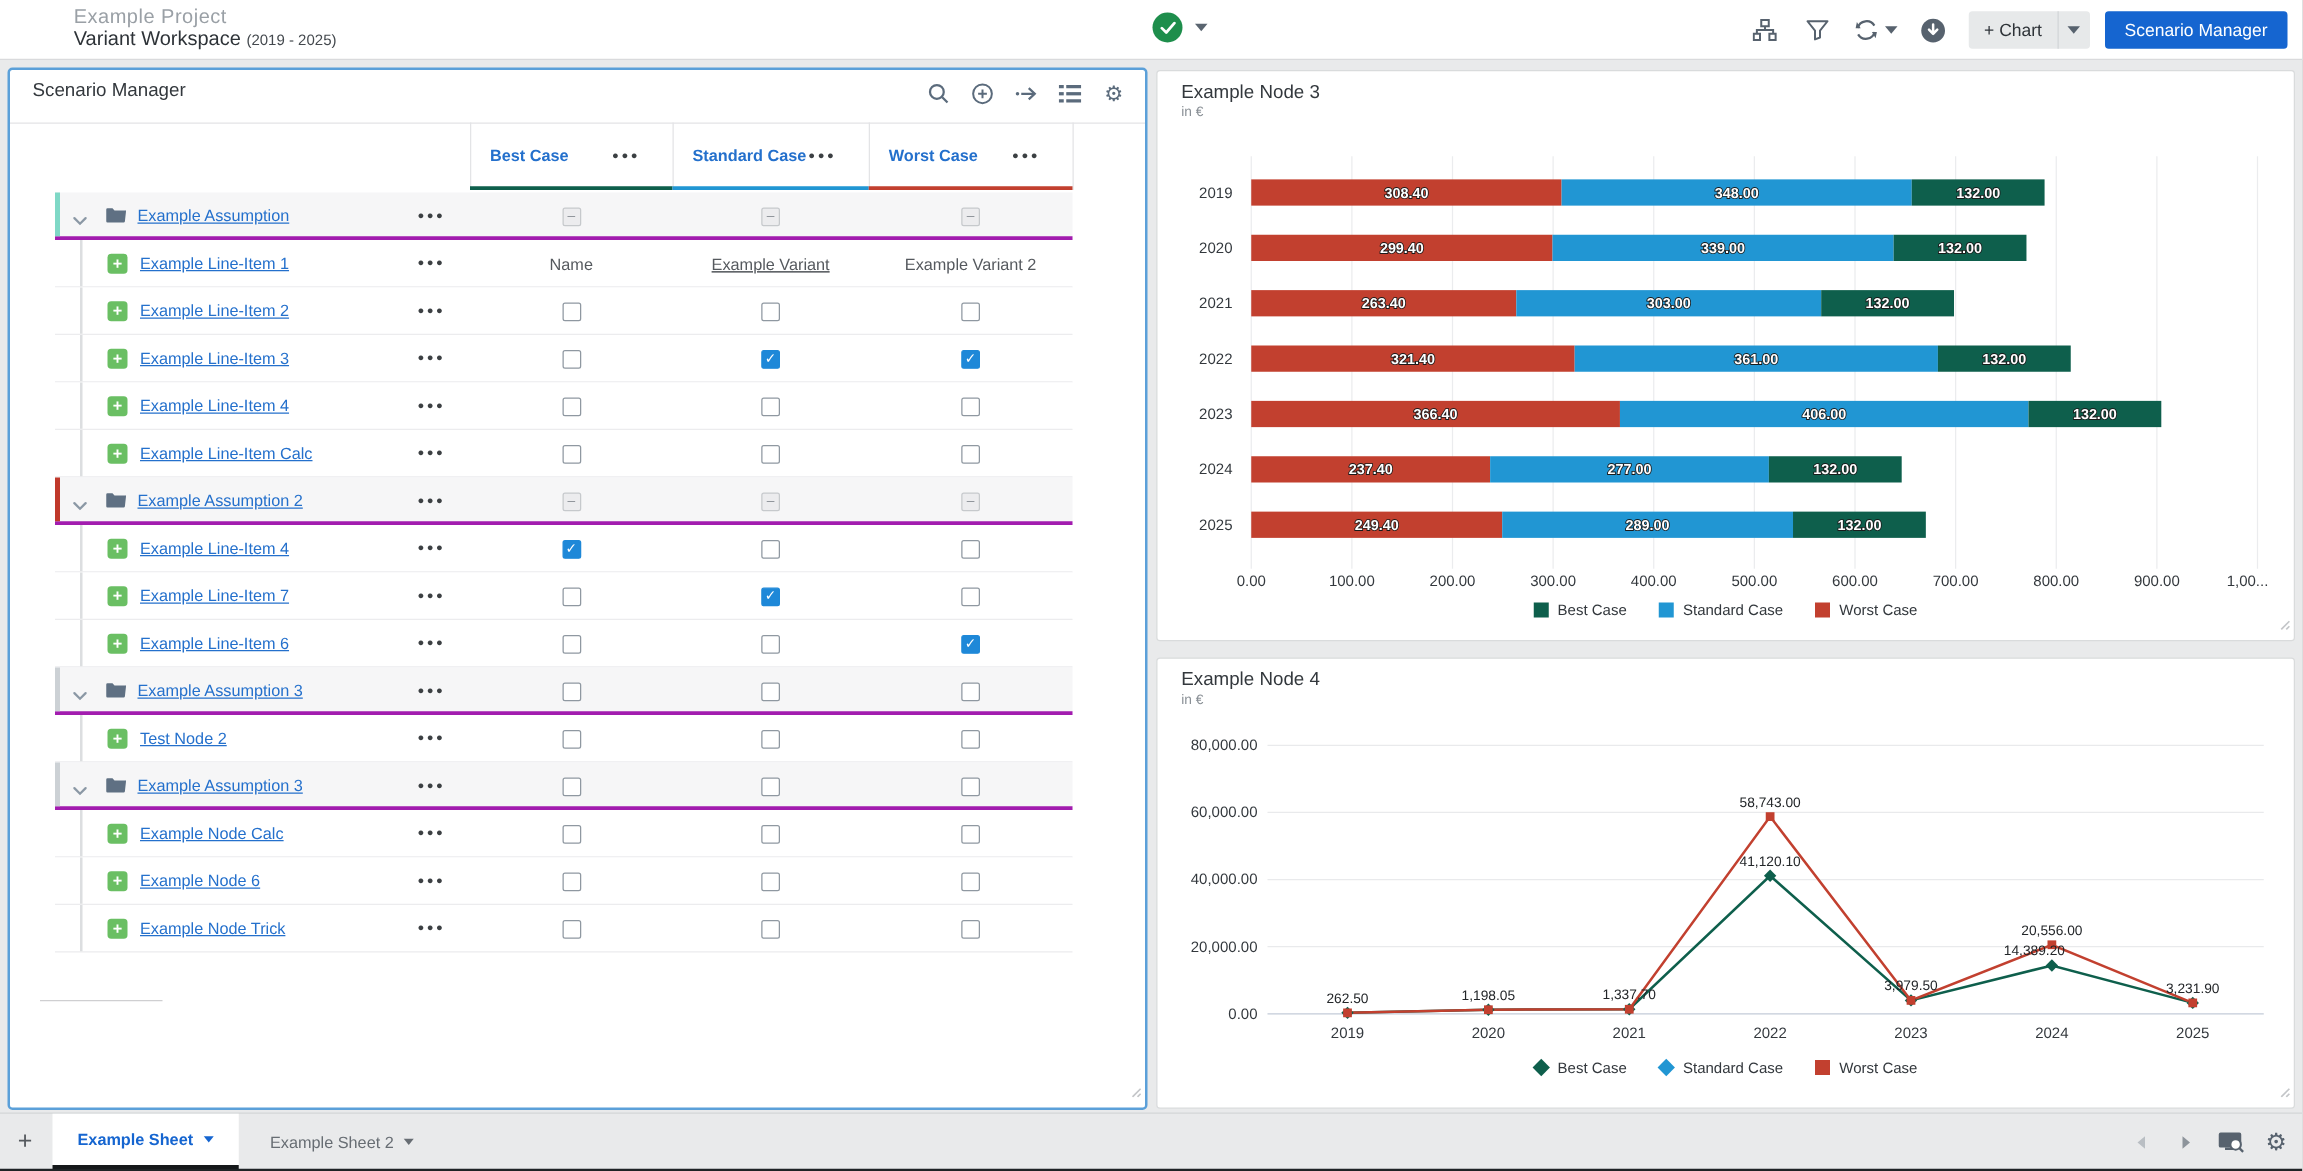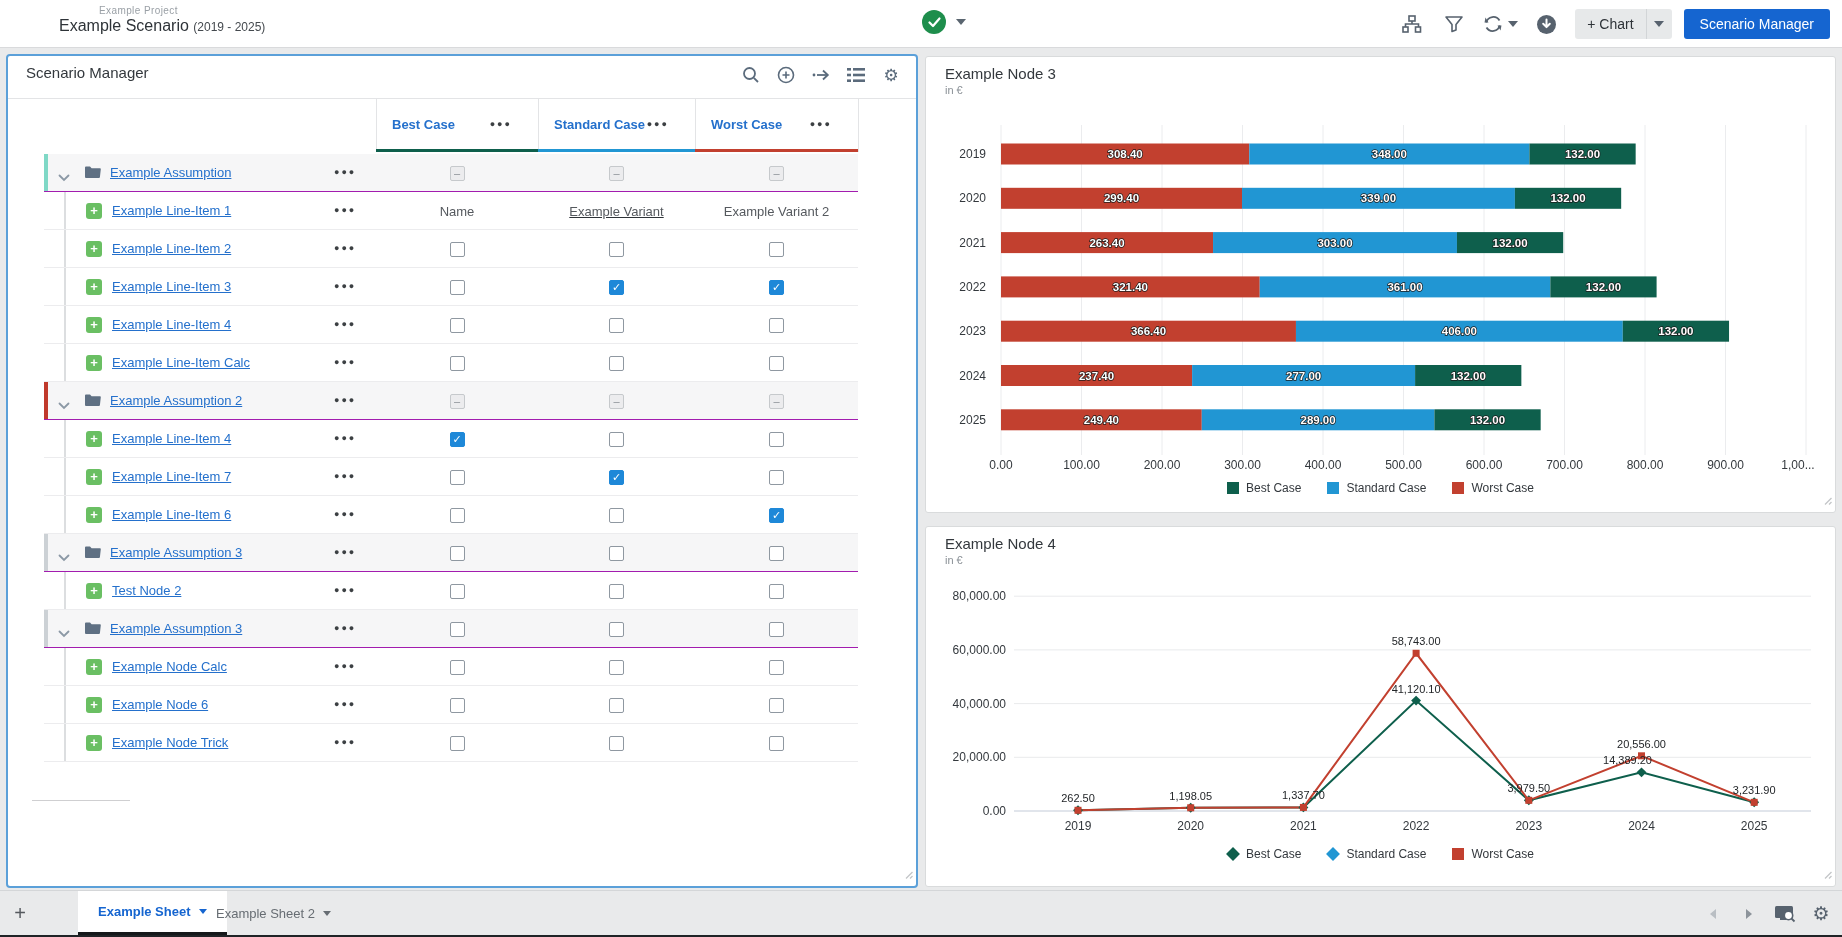--- a/index.html
+++ b/index.html
@@ -4,21 +4,21 @@
 <style>
   html,body{margin:0;padding:0;background:#cfd1d3;}
   *{box-sizing:border-box;}
   .stage{position:relative;width:1842px;height:937px;background:#e9eaeb;
          font-family:"Liberation Sans",sans-serif;overflow:hidden;color:#2e3338;}
 
   
   .topbar{position:absolute;top:0;left:0;right:0;height:48px;background:#fff;
           border-bottom:1px solid #d9dadc;z-index:5;}
   .proj-block{position:absolute;left:59px;top:5px;line-height:1.15;}
-  .proj-name{font-size:10px;color:#9aa0a6;letter-spacing:.4px;margin-left:40px;}
+  .proj-name{font-size:16px;color:#9aa0a6;letter-spacing:.4px;}
   .ws-line{font-size:16px;color:#2e3338;}
   .ws-period{font-size:12px;color:#44494e;}
   .status-wrap{position:absolute;left:922px;top:10px;display:flex;align-items:center;gap:10px;}
   .status-circle{width:24px;height:24px;border-radius:50%;background:#1e8e4c;display:flex;
                  align-items:center;justify-content:center;}
   .chev{width:0;height:0;border-left:5px solid transparent;border-right:5px solid transparent;
         border-top:6px solid #5a6570;}
   .top-icons{position:absolute;right:0;top:0;height:48px;display:flex;align-items:center;gap:0;}
   .tbi{width:42px;height:48px;display:flex;align-items:center;justify-content:center;cursor:pointer;}
   .chart-btn{height:30px;background:#e7e9ea;border-radius:3px;display:flex;align-items:center;
@@ -41,21 +41,21 @@
   .name-head{position:absolute;left:36px;width:332px;top:0;height:52px;display:flex;
              align-items:center;justify-content:center;font-size:13px;font-weight:bold;color:#2e3338;}
   .col-head{position:absolute;top:0;height:52px;display:flex;align-items:center;}
   .col-head .lbl{font-size:13px;font-weight:bold;cursor:pointer;}
   .col-head .dots{position:absolute;right:26px;cursor:pointer;color:#3c4043;font-size:9px;letter-spacing:2px;font-weight:bold;}
   .col-underline{position:absolute;height:3px;top:51px;}
   .vdiv{position:absolute;top:0;width:1px;height:54px;background:#e3e4e6;}
 
   .rows{position:absolute;left:36px;top:98px;width:814px;}
   .trow{position:relative;height:38px;background:#fff;border-bottom:1px solid #ececee;}
-  .trow.assumption{background:#f6f6f7;border-bottom:1px solid #a21caf;}
+  .trow.assumption{background:#f6f6f7;border-bottom:3px solid #a21caf;}
   .accent{position:absolute;left:0;top:0;bottom:0;width:4px;}
   .guide{position:absolute;left:20px;top:0;bottom:0;width:2px;background:#dcdee0;}
   .rchev{position:absolute;left:14px;top:14px;}
   .plusbox{position:absolute;left:42px;top:11px;width:16px;height:16px;background:#6abf63;border-radius:3px;
            color:#fff;font-size:13px;line-height:15px;text-align:center;font-weight:bold;}
   .foldwrap{position:absolute;left:40px;top:11px;}
   .rowlink{position:absolute;top:11px;font-size:13px;color:#2470cc;text-decoration:underline;cursor:pointer;white-space:nowrap;}
   .rowdots{position:absolute;left:290px;top:13px;color:#3c4043;font-size:9px;letter-spacing:2px;font-weight:bold;cursor:pointer;}
   .cell{position:absolute;top:0;height:38px;width:162px;display:flex;align-items:center;justify-content:center;}
   .celltext{font-size:13px;color:#55595e;}
@@ -79,36 +79,36 @@
   svg text{font-family:"Liberation Sans",sans-serif;}
 
   
   .sheetbar{position:absolute;left:0;right:0;top:890px;height:47px;background:#e9eaeb;
             border-top:1px solid #d4d6d8;}
   .sheetbar .darkedge{position:absolute;left:0;right:0;bottom:0;height:2px;background:#1f2326;}
   .addtab{position:absolute;left:0;top:0;width:40px;height:45px;display:flex;align-items:center;
           justify-content:center;font-size:20px;color:#55595e;cursor:pointer;}
   .tab{position:absolute;top:0;height:45px;display:flex;align-items:center;gap:8px;padding:0 20px;
        font-size:13px;cursor:pointer;}
-  .tab.active{background:#fff;color:#1565d0;font-weight:bold;border-bottom:4px solid #15181a;margin-left:36px;}
+  .tab.active{background:#fff;color:#1565d0;font-weight:bold;border-bottom:4px solid #15181a;}
   .tab.inactive{color:#676d73;text-align:center;}
   .tab .tchev{width:0;height:0;border-left:4px solid transparent;border-right:4px solid transparent;border-top:5px solid currentColor;}
   .sheet-ctrls{position:absolute;right:8px;top:0;height:45px;display:flex;align-items:center;gap:10px;}
   .nav-arrow{width:26px;height:26px;display:flex;align-items:center;justify-content:center;cursor:pointer;}
 </style>
 </head>
 <body>
 
 <div class="stage">
 
   <div class="topbar">
     <div class="proj-block">
       <div class="proj-name">Example Project</div>
       <div class="ws-line">
-        <span>Example Scenario</span>
+        <span>Variant Workspace</span>
         <span class="ws-period">(2019 - 2025)</span>
       </div>
     </div>
 
     <div class="status-wrap">
       <div class="status-circle">
         <svg width="13" height="11" viewBox="0 0 13 11">
             <polyline points="1.5,5.5 5,9 11.5,1.5" fill="none" stroke="#fff" stroke-width="2.2" stroke-linecap="round" stroke-linejoin="round"></polyline>
           </svg>
       </div>

